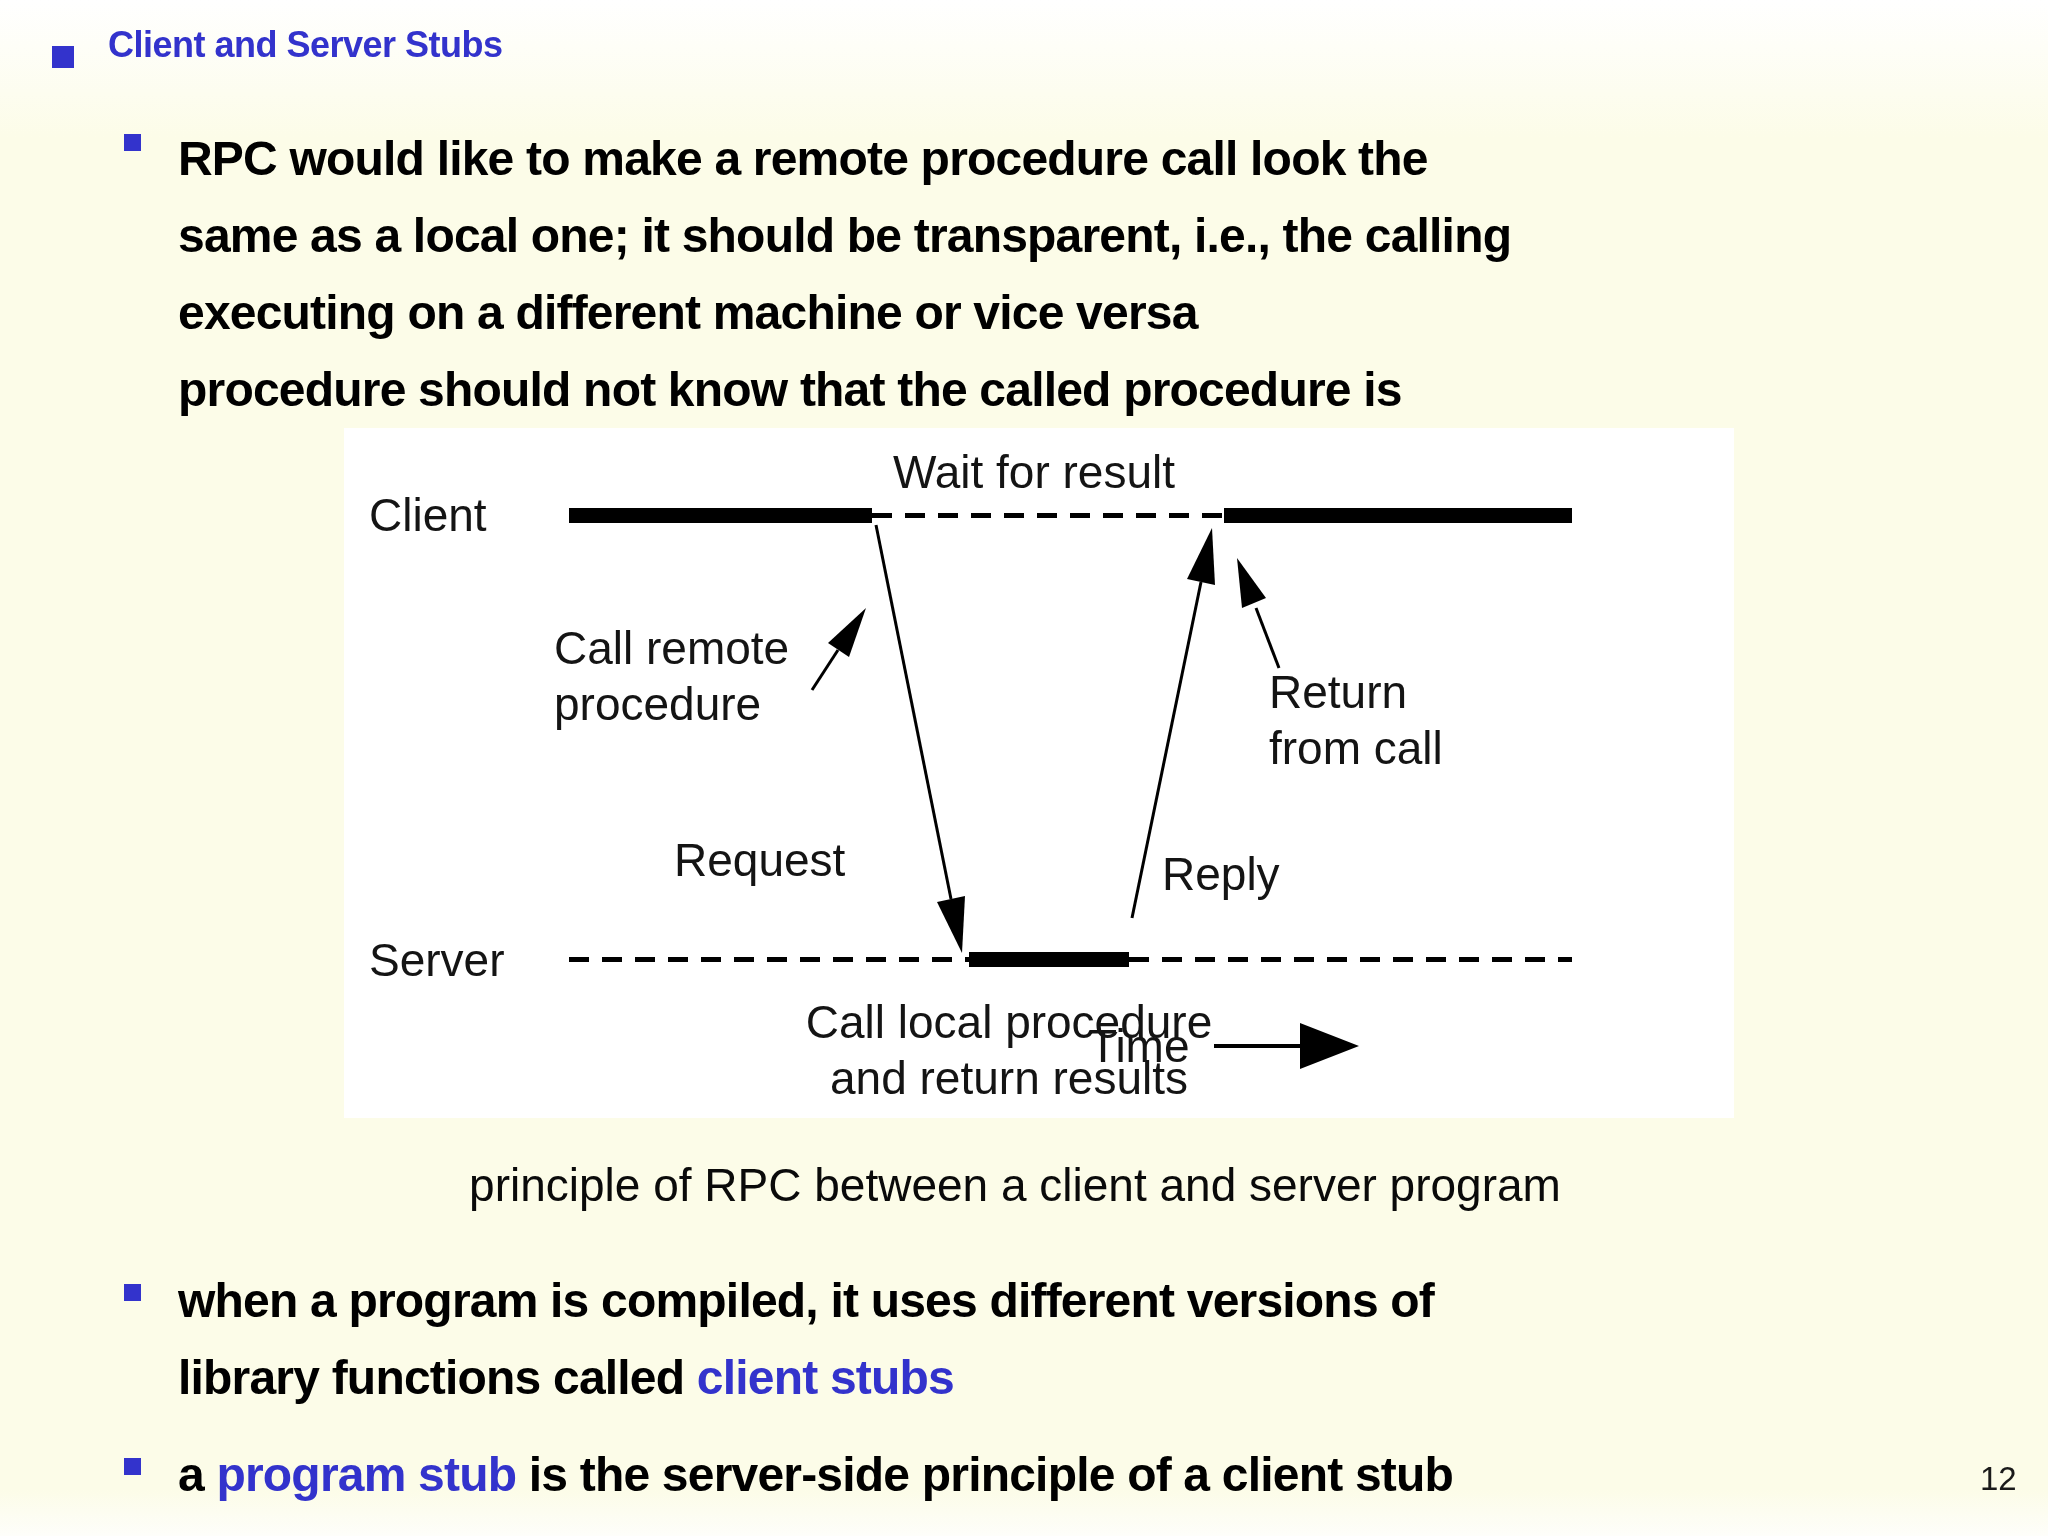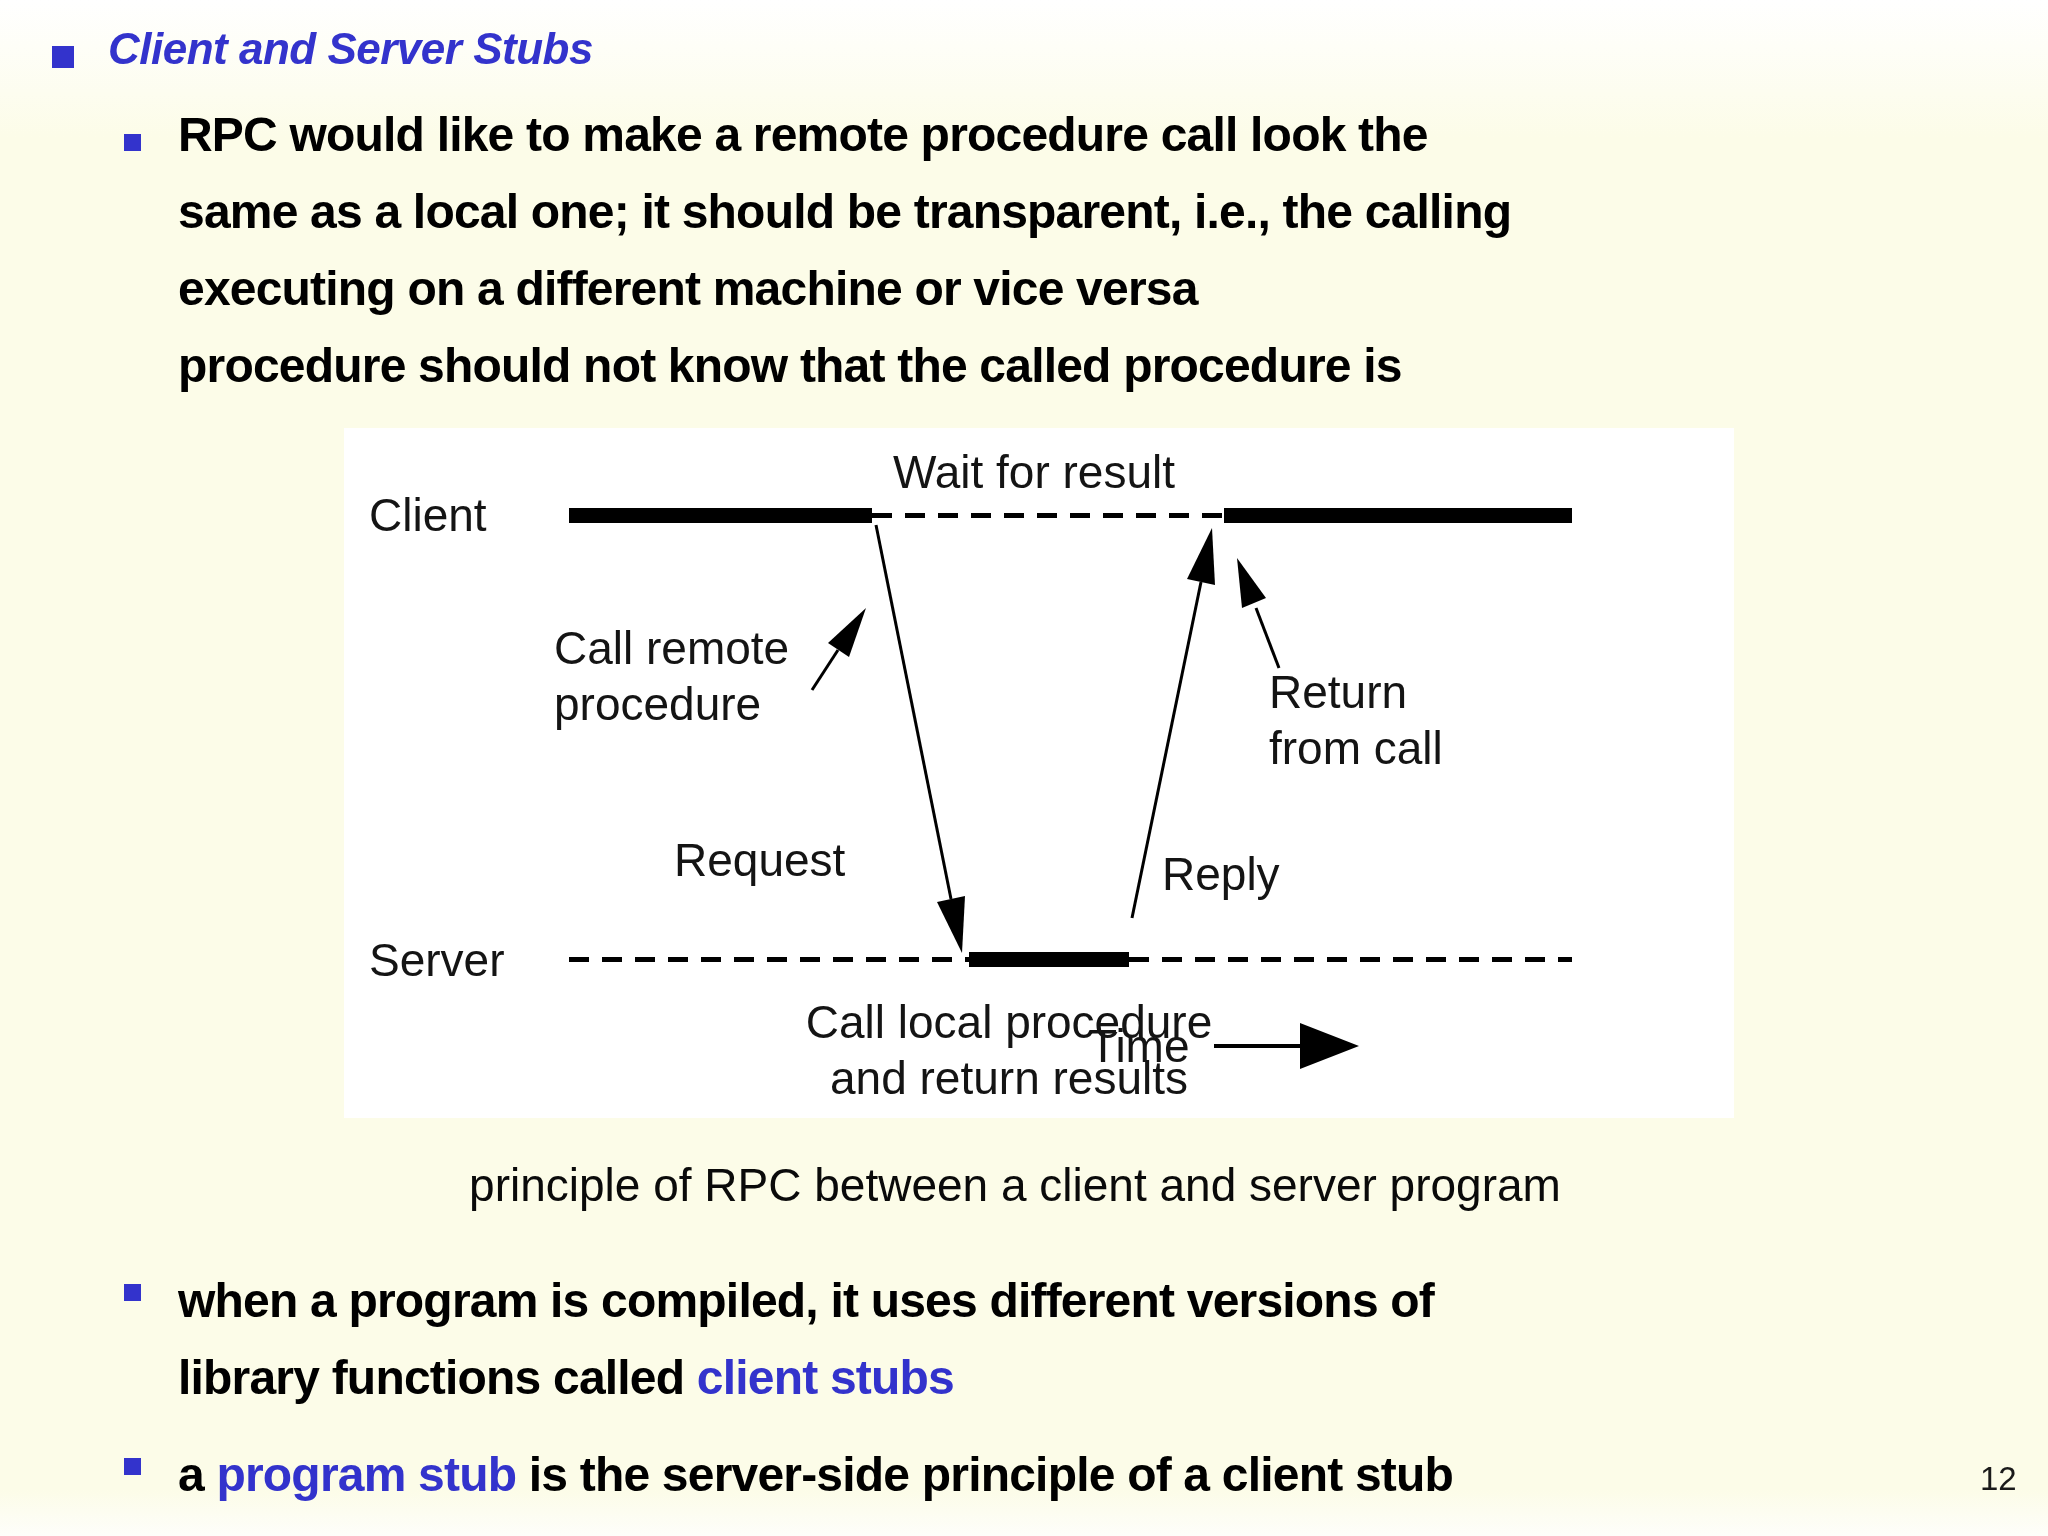--- a/index.html
+++ b/index.html
@@ -10,22 +10,22 @@
   }
   .slide{
     position:absolute;left:0;top:0;width:2048px;height:1536px;
     background:linear-gradient(180deg,#ffffff 0%,#fcfce8 9%,#fcfce8 97%,#fefefa 100%);
   }
   .sq{position:absolute;background:#3333cc;}
   .sq.l1{width:22px;height:22px;left:52px;top:46px;}
   .sq.l2{width:17px;height:17px;}
   .title{
     position:absolute;left:108px;top:24px;
-    font-size:44px;font-weight:bold;color:#3333cc;
-    letter-spacing:-0.5px;white-space:nowrap;font-style:italic;
+    font-size:36px;font-weight:bold;color:#3333cc;
+    letter-spacing:-0.5px;white-space:nowrap;
   }
   .para{
     position:absolute;left:178px;
     font-size:48px;font-weight:bold;color:#000;
     line-height:77px;letter-spacing:-0.8px;white-space:nowrap;
   }
   .hl{color:#3333cc;}
   .figure{
     position:absolute;left:320px;top:428px;width:1390px;height:690px;
     background:#ffffff;
@@ -45,21 +45,21 @@
 </style>
 </head>
 <body>
 
 <div class="slide">
 
   <div class="sq l1"></div>
   <div class="title">Client and Server Stubs</div>
 
   <div class="sq l2" style="left:124px;top:134px;"></div>
-  <div class="para" style="top:96px;">
+  <div class="para" style="top:120px;">
     <div>RPC would like to make a remote procedure call look the</div>
     <div>same as a local one; it should be transparent, i.e., the calling</div>
     <div>executing on a different machine or vice versa</div>
     <div>procedure should not know that the called procedure is</div>
   </div>
 
   <div class="figure">
     <svg viewBox="0 0 1390 690">
 
       <rect x="225" y="80" width="303" height="15" fill="#000"></rect>

